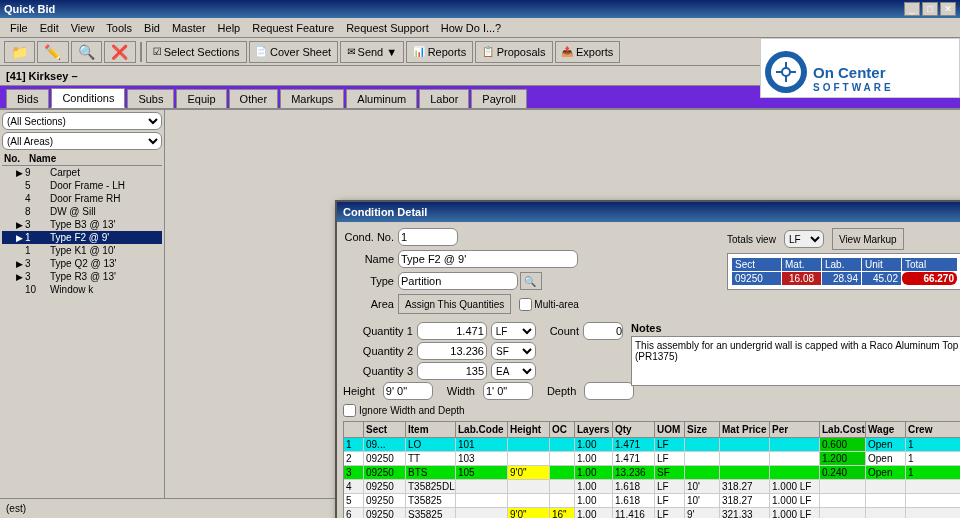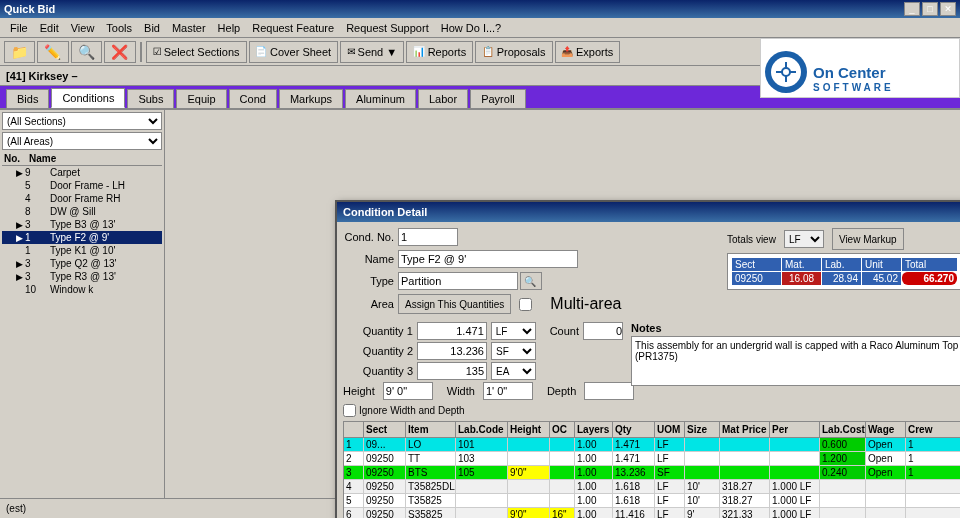--- a/index.html
+++ b/index.html
@@ -73,21 +73,21 @@
     .dim-row { display: flex; align-items: center; gap: 8px; margin-bottom: 4px; }
     .dim-label { font-size: 11px; }
     .dim-input { width: 50px; height: 18px; border: 1px solid #888; background: white; font-size: 11px; padding: 0 2px; }
 
     
     .grid-container { border: 1px solid #888; margin-top: 4px; background: white; overflow: hidden; }
 
     
     .status-bar { position: absolute; bottom: 0; left: 0; right: 0; height: 20px; background: #d4d0c8; border-top: 1px solid #888; display: flex; align-items: center; padding: 0 6px; font-size: 10px; }
 
-    select, input { font-family: Arial, sans-serif; }
+    select, input { font-family: Arial, sans-serif; border-radius: 6px; }
 
     .area-btn { height: 20px; font-size: 10px; padding: 0 6px; background: #d4d0c8; border: 1px solid #888; cursor: pointer; }
   </style>
 </head>
 <body>
 
 <div class="title-bar">
   <span class="title-bar-title">Quick Bid</span>
   <div class="title-bar-buttons">
     <div class="title-bar-btn">_</div>
@@ -169,21 +169,21 @@
 <div class="project-bar">
   <span>[41] Kirksey –</span>
   <span style="margin-left:auto; font-weight:normal; font-size:10px;">CO's) 0 – $118,297</span>
 </div>
 
 <div class="tabs-bar">
   <div class="tab">Bids</div>
   <div class="tab active">Conditions</div>
   <div class="tab">Subs</div>
   <div class="tab">Equip</div>
-  <div class="tab">Cond</div>
+  <div class="tab">Other</div>
   <div class="tab">Markups</div>
   <div class="tab">Aluminum</div>
   <div class="tab">Labor</div>
   <div class="tab">Payroll</div>
 </div>
 
 <div style="display:flex; height:calc(518px - 18px - 20px - 28px - 20px - 28px); position:relative;">
 
   <div class="left-panel">
     <div class="filter-row">
@@ -277,21 +277,21 @@
             </div>
             <div class="form-row">
               <span class="form-label">Type</span>
               <input class="form-input form-input-md" type="text" value="Partition" style="">
               <button style="width:22px; height:18px; margin-left:2px; font-size:10px; background:#d4d0c8; border:1px solid #888; cursor:pointer;">🔍</button>
             </div>
             <div class="form-row">
               <span class="form-label">Area</span>
               <button class="area-btn">Assign This Quantities</button>
               <input type="checkbox" style="margin-left: 8px;">
-              <span style="font-size:16px; margin-left:18px;">Multi-area</span>
+              <span style="font-size:10px; margin-left:2px;">Multi-area</span>
             </div>
           </div>
 
           <div class="dialog-right-totals">
             <div style="display:flex; align-items:center; gap:8px; margin-bottom:3px;">
               <span style="font-size:10px;">Totals view</span>
               <select style="height:18px; width:40px; font-size:10px; border:1px solid #888;">
                 <option>LF</option>
               </select>
               <button class="view-markup-btn">View Markup</button>

